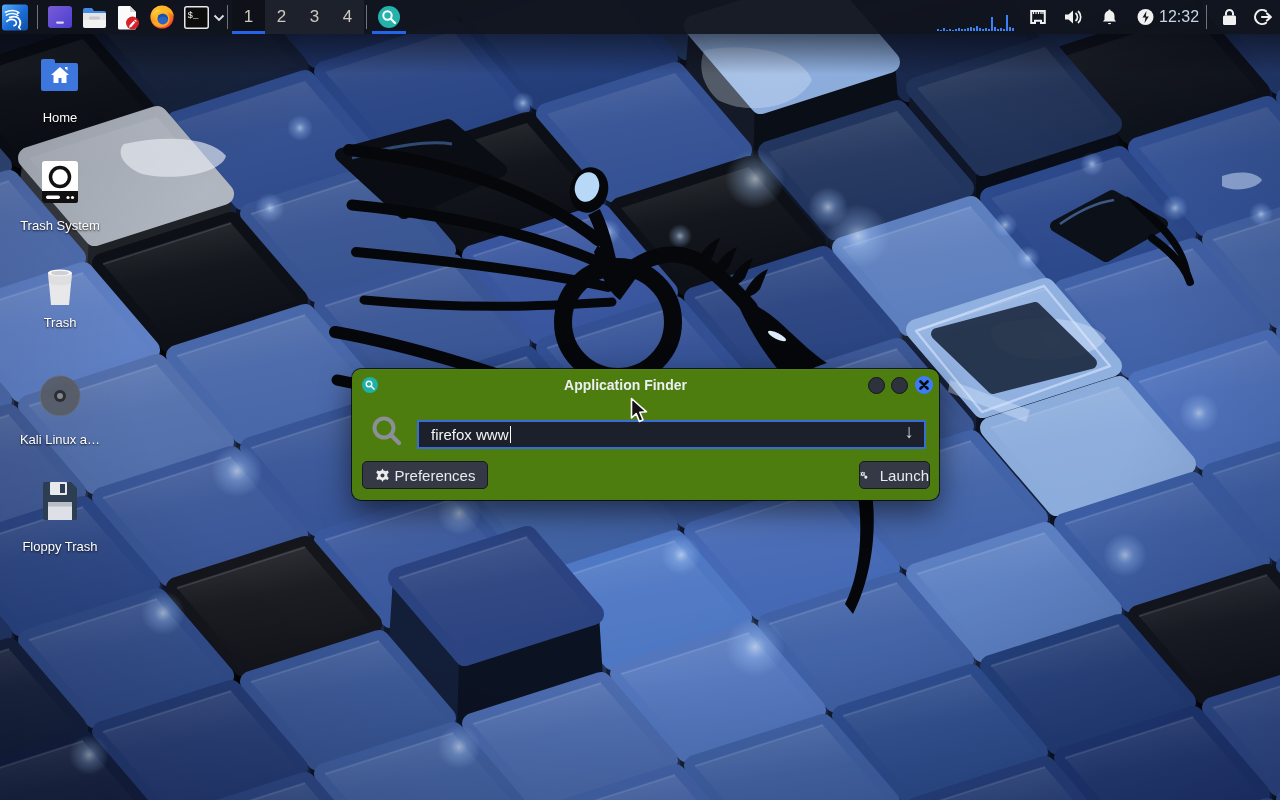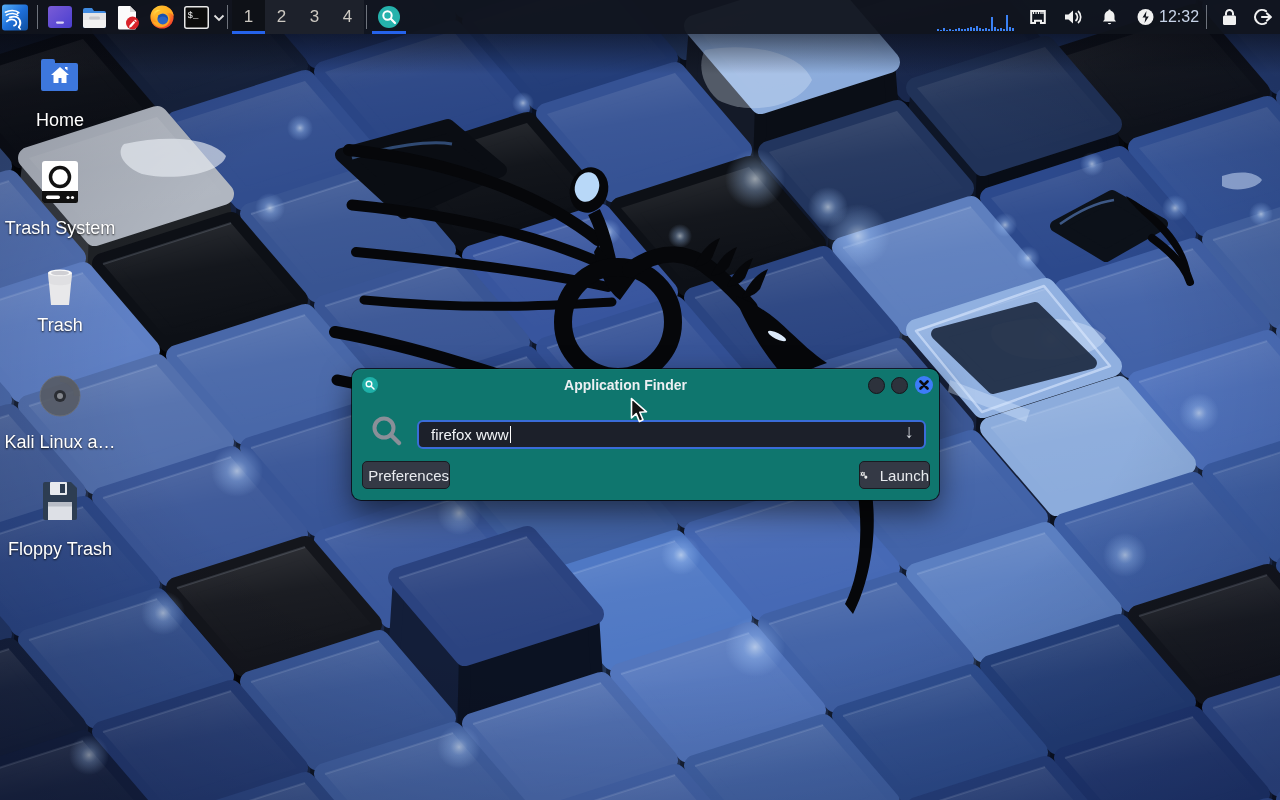--- a/index.html
+++ b/index.html
@@ -12,29 +12,29 @@
 .ws.act{background:#0e1117}
 .ws.act::after{content:"";position:absolute;left:0;bottom:0;width:100%;height:3px;background:#2563eb}
 .ws.oth{background:#1d212b}
 #findbtn{width:36px;height:34px;display:flex;align-items:center;justify-content:center;position:relative}
 #findbtn::after{content:"";position:absolute;left:1px;bottom:0;width:34px;height:3px;background:#2563eb}
 #ptray{position:absolute;left:920px;top:0;width:360px;height:34px}
 .tico{position:absolute;top:50%;transform:translateY(-50%);display:flex;align-items:center}
 #clock{position:absolute;left:239px;top:8px;font-size:16px;color:#c8d4e8}
 
 .dico{position:absolute;width:120px;left:0;text-align:center;z-index:10}
-.dico .lbl{position:absolute;left:0;width:120px;font-size:18px;color:#fff;text-shadow:0 1px 2px rgba(0,0,0,0.85)}
+.dico .lbl{position:absolute;left:0;width:120px;font-size:13px;color:#fff;text-shadow:0 1px 2px rgba(0,0,0,0.85)}
 
-#dlg{position:absolute;left:352px;top:369px;width:587px;height:131px;background:#0f766e;border-radius:9px;box-shadow:0 1px 0 rgba(255,255,255,0.04) inset,0 12px 30px rgba(0,0,0,0.55),0 0 0 1px rgba(0,0,0,0.7);z-index:60}
+#dlg{position:absolute;left:352px;top:369px;width:587px;height:131px;background:#4d7c0f;border-radius:9px;box-shadow:0 1px 0 rgba(255,255,255,0.04) inset,0 12px 30px rgba(0,0,0,0.55),0 0 0 1px rgba(0,0,0,0.7);z-index:60}
 #dlgtitle{position:absolute;left:0;top:0;width:100%;height:32px}
 #dlgtitle .tt{position:absolute;left:0;right:40px;top:8px;text-align:center;font-size:14px;font-weight:bold;color:#eceff2}
 .wbtn{position:absolute;top:8px;width:17px;height:17px;border-radius:50%;background:#2d323c;border:1px solid #14161b}
 #closeb{position:absolute;top:7px;width:18px;height:18px;border-radius:50%;background:#3d7cf8;display:flex;align-items:center;justify-content:center}
 #inprow{position:absolute;left:0;top:40px;width:100%}
-#input{position:absolute;left:65px;top:11px;width:509px;height:29px;background:#1c202a;border:2px solid #3a6cd8;border-radius:6px;display:flex;align-items:center}
+#input{position:absolute;left:65px;top:11px;width:509px;height:29px;background:#1c202a;border:2px solid #3a6cd8;border-radius:0;display:flex;align-items:center}
 #input .txt{font-size:15px;color:#f2f4f7;margin-left:12px}
 #input .caret{width:1px;height:17px;background:#fff;margin-left:1px}
 #input .arr{position:absolute;right:10px;top:-1px;font-size:19px;color:#d4d8de}
 .btn{position:absolute;height:28px;background:#343945;border:1px solid #181b21;border-radius:5px;display:flex;align-items:center;justify-content:center;color:#e8eaee;font-size:15px}
 
 #cursor{position:absolute;left:629px;top:397px;z-index:99}
 </style></head><body>
 <div id="wall"><svg width="1280" height="800" viewBox="0 0 1280 800">
       <defs>
         <linearGradient id="bgg" x1="0" y1="0" x2="0.25" y2="1">
@@ -909,21 +909,21 @@
     <div style="position:absolute;left:19px;top:6px"><svg width="32" height="32" viewBox="0 0 32 32">
           <circle cx="13" cy="13" r="9.5" fill="none" stroke="#8a8f98" stroke-width="4"></circle>
           <path d="M20,20 L28,28" stroke="#8a8f98" stroke-width="4.5" stroke-linecap="round"></path>
         </svg></div>
     <div id="input">
         <span class="txt">firefox www</span>
         <span class="caret"></span>
         <span class="arr">↓</span>
       </div>
   </div>
-  <div class="btn" style="left:10px;top:92px;width:88px">
+  <div class="btn" style="left:10px;top:92px;width:126px">
       <svg width="15" height="15" viewBox="0 0 15 15">
         <path d="M7.5,0.5 l1.1,2 a5,5 0 0 1 1.9,0.8 l2.2,-0.7 1,1.8 -1.5,1.8 a5,5 0 0 1 0,2.1 l1.5,1.8 -1,1.8 -2.2,-0.7 a5,5 0 0 1 -1.9,0.8 l-1.1,2 -1.1,-2 a5,5 0 0 1 -1.9,-0.8 l-2.2,0.7 -1,-1.8 1.5,-1.8 a5,5 0 0 1 0,-2.1 L1.3,4.4 l1,-1.8 2.2,0.7 a5,5 0 0 1 1.9,-0.8 Z" fill="#ececec"></path>
         <circle cx="7.5" cy="7.5" r="2" fill="#343945"></circle>
       </svg>
       <span style="margin-left:5px">Preferences</span>
     </div>
   <div class="btn" style="left:507px;top:92px;width:71px">
       <svg width="14" height="14" viewBox="0 0 14 14">
         <path d="M5,0.5 l0.7,1.4 a3.4,3.4 0 0 1 1.3,0.5 l1.5,-0.5 0.7,1.2 -1,1.3 a3.4,3.4 0 0 1 0,1.4 l1,1.3 -0.7,1.2 -1.5,-0.5 a3.4,3.4 0 0 1 -1.3,0.5 L5,9.7 4.3,8.3 a3.4,3.4 0 0 1 -1.3,-0.5 l-1.5,0.5 -0.7,-1.2 1,-1.3 a3.4,3.4 0 0 1 0,-1.4 l-1,-1.3 0.7,-1.2 1.5,0.5 a3.4,3.4 0 0 1 1.3,-0.5 Z" fill="#ececec"></path>
         <circle cx="5" cy="5" r="1.4" fill="#343945"></circle>

